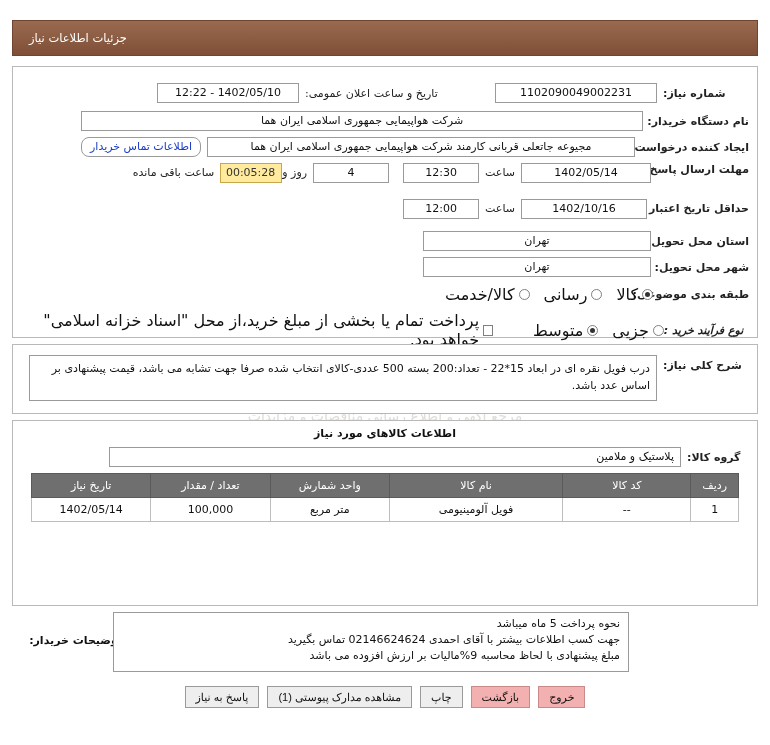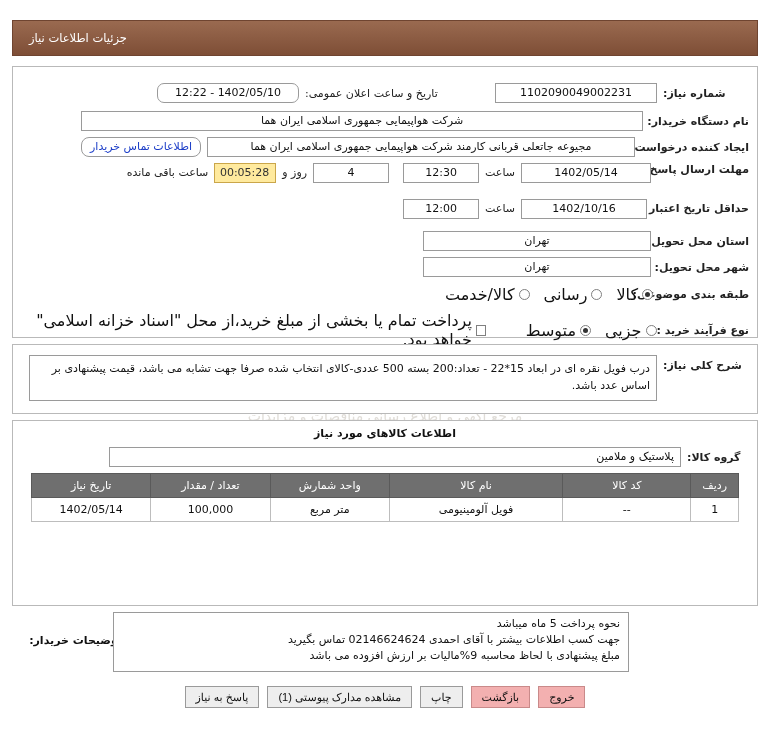--- a/index.html
+++ b/index.html
@@ -129,42 +129,42 @@
   </div>
 
   <div class="panel" id="panel-top">
 
     <div class="row" style="top:16px; right:8px;">
       <span class="lbl lbl-b" style="width:86px;">شماره نیاز:</span>
       <span class="fld" style="width:162px; margin-right:6px;">1102090049002231</span>
     </div>
     <div class="row" style="top:16px; right:284px;">
       <span class="lbl" style="width:168px;">تاریخ و ساعت اعلان عمومی:</span>
-      <span class="fld" style="width:142px; margin-right:6px;border-radius:7px;">1402/05/10 - 12:22</span>
+      <span class="fld" style="width:142px; margin-right:6px;">1402/05/10 - 12:22</span>
     </div>
 
     <div class="row" style="top:44px; right:8px;">
       <span class="lbl lbl-b" style="width:100px;">نام دستگاه خریدار:</span>
       <span class="fld" style="width:562px; margin-right:6px;">شرکت هواپیمایی جمهوری اسلامی ایران هما</span>
     </div>
 
     <div class="row" style="top:70px; right:8px;">
       <span class="lbl lbl-b" style="width:108px;">ایجاد کننده درخواست:</span>
       <span class="fld" style="width:428px; margin-right:6px;">مجیوعه جاتعلی قربانی کارمند شرکت هواپیمایی جمهوری اسلامی ایران هما</span>
       <span class="fld blue" style="width:120px; margin-right:6px; border-color:#9a9a9a;">اطلاعات تماس خریدار</span>
     </div>
 
     <div class="row" style="top:96px; right:8px; align-items:flex-start;">
       <span class="lbl lbl-b" style="width:92px; line-height:14px; display:inline-block;">مهلت ارسال پاسخ: تا تاریخ:</span>
       <span class="fld" style="width:130px; margin-right:6px;">1402/05/14</span>
       <span class="lbl" style="margin-right:6px; line-height:20px;">ساعت</span>
       <span class="fld" style="width:76px; margin-right:6px;">12:30</span>
       <span class="fld" style="width:76px; margin-right:14px;">4</span>
       <span class="lbl" style="margin-right:6px; line-height:20px;">روز و</span>
-      <span class="fld counter" style="width:62px; margin-right:6px;">00:05:28</span>
+      <span class="fld counter" style="width:62px; margin-right:0;">00:05:28</span>
       <span class="lbl" style="margin-right:6px; line-height:20px;">ساعت باقی مانده</span>
     </div>
 
     <div class="row" style="top:132px; right:8px;">
       <span class="lbl lbl-b" style="width:92px; line-height:14px; display:inline-block;">حداقل تاریخ اعتبار قیمت: تا تاریخ:</span>
       <span class="fld" style="width:126px; margin-right:10px;">1402/10/16</span>
       <span class="lbl" style="margin-right:6px; line-height:20px;">ساعت</span>
       <span class="fld" style="width:76px; margin-right:6px;">12:00</span>
     </div>
 
@@ -188,21 +188,21 @@
         <span class="rad"></span>
         <span>رسانی</span>
       </span>
       <span class="opt">
         <span class="rad"></span>
         <span>کالا/خدمت</span>
       </span>
     </div>
 
     <div class="row" style="top:244px; right:8px;">
-      <span class="lbl lbl-b" style="width:96px;">نوع فرآیند خرید :</span>
+      <span class="lbl lbl-b" style="width:96px;font-style:italic;">نوع فرآیند خرید :</span>
       <span class="opt">
         <span class="rad"></span>
         <span>جزیی</span>
       </span>
       <span class="opt">
         <span class="rad on"></span>
         <span>متوسط</span>
       </span>
       <span class="opt" style="margin-right:26px;">
         <span class="chk"></span>

